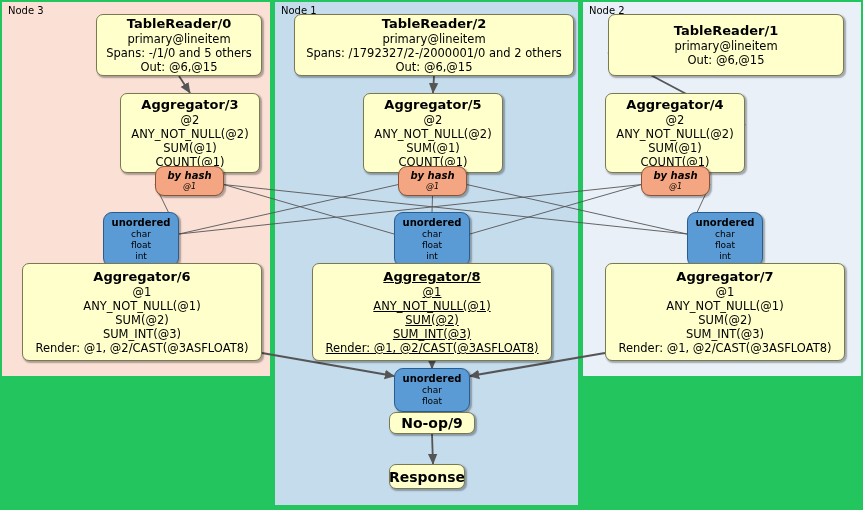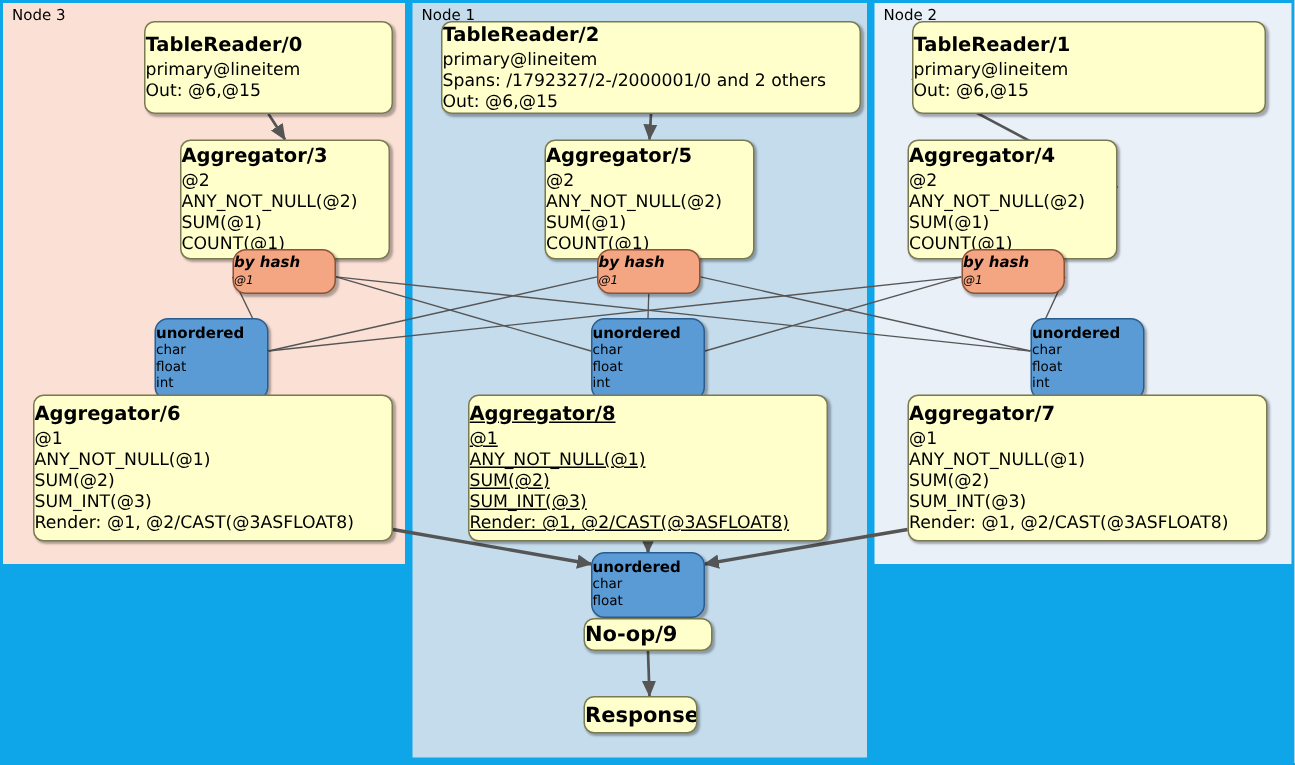--- a/index.html
+++ b/index.html
@@ -4,21 +4,21 @@
 <style>
   html, body {
     margin: 0;
     padding: 0;
     background: #ffffff;
   }
   #root {
     position: relative;
     width: 863px;
     height: 510px;
-    background: #0ea5e9;
+    background: #22c55e;
     font-family: "DejaVu Sans", "Liberation Sans", sans-serif;
     overflow: hidden;
   }
 
   
   .cluster {
     position: absolute;
     box-sizing: border-box;
   }
   .cluster-label {
@@ -45,21 +45,21 @@
     position: absolute;
     box-sizing: border-box;
     border: 1px solid #4a4a3a;
     border-radius: 7px;
     text-align: center;
     color: #000000;
     box-shadow: 1.5px 1.5px 1.5px rgba(0,0,0,0.30);
     display: flex;
     flex-direction: column;
     justify-content: center;
-    align-items: flex-start;
+    align-items: center;
     overflow: hidden;
   }
   .proc {
     background: #ffffcc;
     border-color: #7a7a52;
   }
   .router {
     background: #f4a582;
     border-color: #8a5336;
     border-radius: 9px;
@@ -129,20 +129,21 @@
         <line x1="605" y1="353" x2="470" y2="376" stroke="#555555" stroke-width="2.2" marker-end="url(#ahThick)"></line>
         <line x1="432" y1="412" x2="432" y2="412" stroke="#555555" stroke-width="1.8"></line>
         <line x1="432" y1="434" x2="433" y2="464" stroke="#555555" stroke-width="1.8" marker-end="url(#ahThin)"></line>
       </g>
   </svg>
 
   <div id="node-layer">
       <div class="gnode proc" style="left: 96px; top: 14px; width: 166px; height: 62px;">
         <div class="ttl">TableReader/0</div>
         <div class="ln">primary@lineitem</div>
+        <div class="ln">Spans: -/1/0 and 5 others</div>
         <div class="ln">Out: @6,@15</div>
       </div>
       <div class="gnode proc" style="left: 120px; top: 93px; width: 140px; height: 80px;">
         <div class="ttl">Aggregator/3</div>
         <div class="ln">@2</div>
         <div class="ln">ANY_NOT_NULL(@2)</div>
         <div class="ln">SUM(@1)</div>
         <div class="ln">COUNT(@1)</div>
       </div>
       <div class="gnode router" style="left: 155px; top: 166px; width: 69px; height: 30px;">

